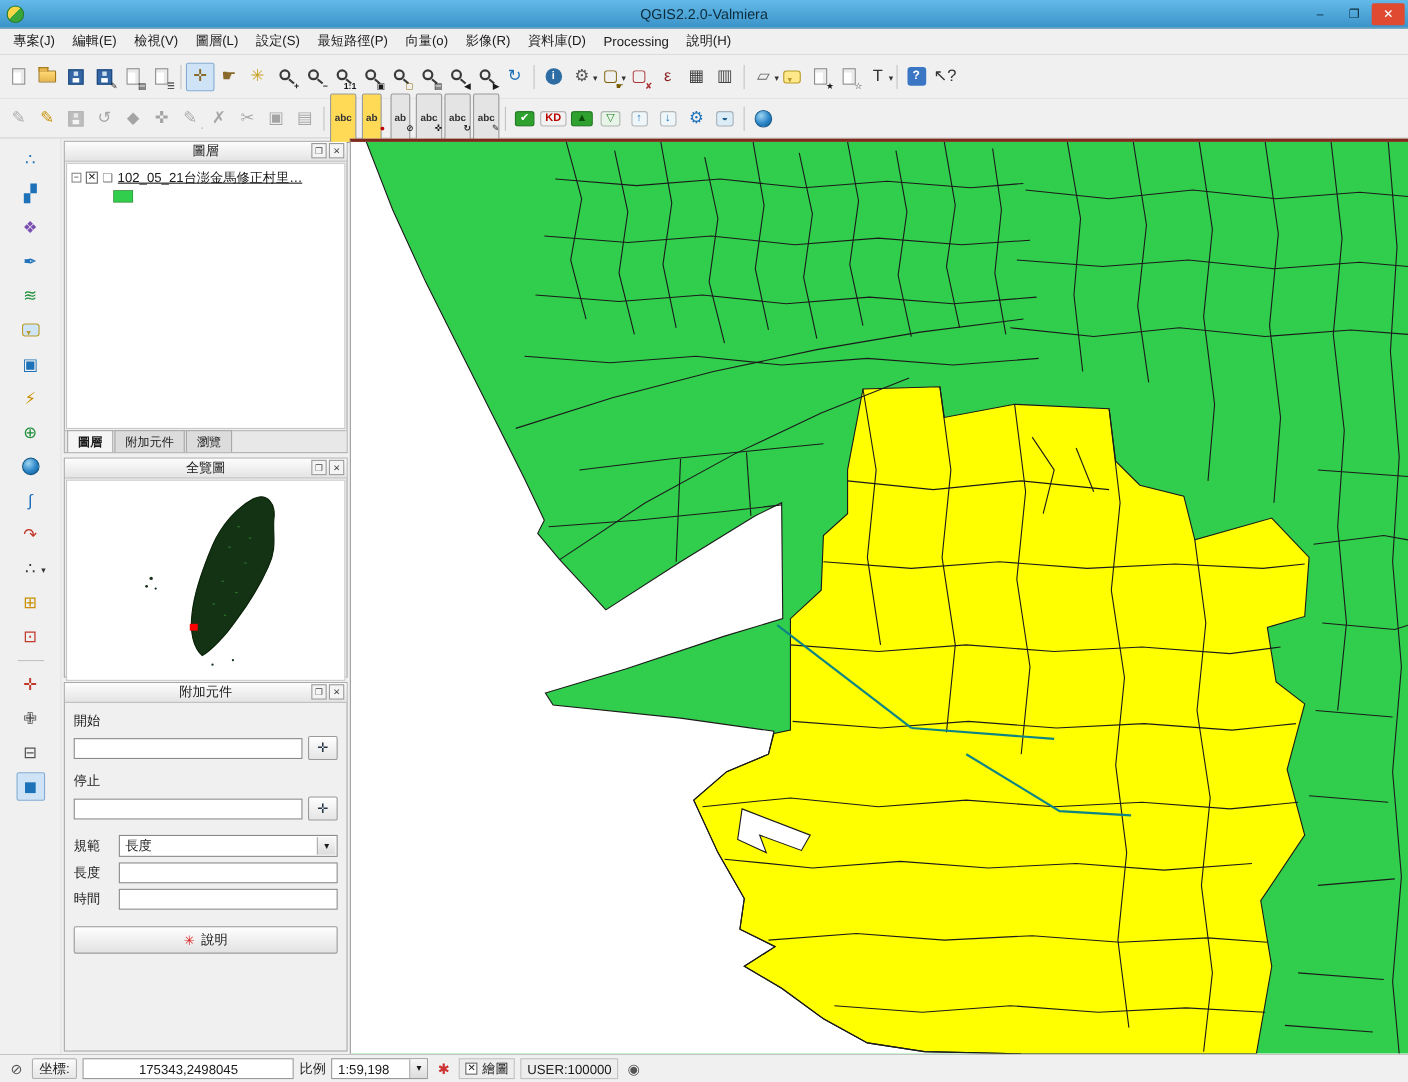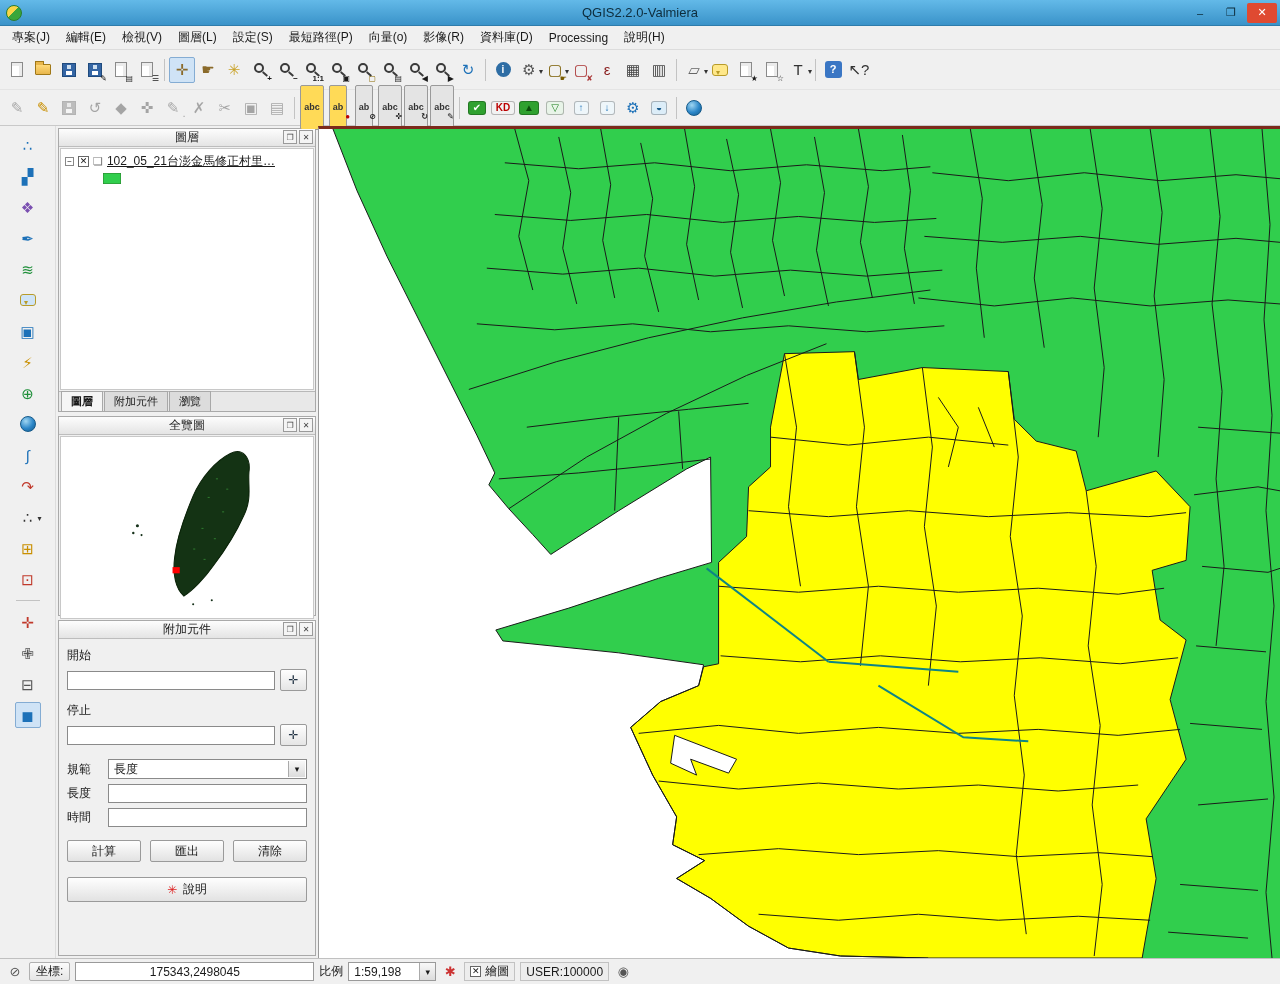--- a/index.html
+++ b/index.html
@@ -97,21 +97,21 @@
   
   .map{flex:1;position:relative;background:#fff;border-top:3px solid #7c2a1b;border-left:1px solid #9a9a9a;overflow:hidden}
   .map svg{display:block;width:100%;height:100%}
   
   .statusbar{height:26px;display:flex;align-items:center;gap:5px;padding:0 6px;background:#f0f0f0;border-top:1px solid #c0c0c0}
   .sb-msg{flex:1;white-space:nowrap;overflow:hidden;text-overflow:ellipsis}
   .sb-icon{width:18px;height:18px;display:flex;align-items:center;justify-content:center;font-size:13px;color:#555;flex:none}
   .sb-btn{height:19px;border:1px solid #b0b0b0;border-radius:2px;background:linear-gradient(#fbfbfb,#e6e6e6);
           display:flex;align-items:center;padding:0 6px;flex:none}
   .sb-box{height:19px;border:1px solid #9a9a9a;background:#fff;display:flex;align-items:center;justify-content:center;flex:none}
-  .sb-coord{width:239px}
+  .sb-coord{width:192px}
   .sb-combo{width:88px;position:relative;justify-content:flex-start;padding-left:5px}
   .sb-combo::after{content:"▾";position:absolute;right:0;top:0;bottom:0;width:15px;font-size:9px;
                    background:linear-gradient(#f8f8f8,#dcdcdc);border-left:1px solid #aaa;display:flex;align-items:center;justify-content:center}
   .sb-panel{height:19px;border:1px solid #c2c2c2;display:flex;align-items:center;gap:4px;padding:0 5px;flex:none;background:#ededed}
   .sb-cbx{width:11px;height:11px;border:1px solid #666;background:#fff;font-size:9px;line-height:9px;text-align:center;font-weight:bold}
 </style>
 </head>
 <body>
 
 <div class="titlebar">
@@ -557,25 +557,20 @@
             <span>長度</span>
           </div>
         </div>
         <div class="sp-row">
           <span class="lbl">長度</span>
           <input class="sp-input" value="" style="">
         </div>
         <div class="sp-row">
           <span class="lbl">時間</span>
           <input class="sp-input" value="" style="">
-        </div>
-        <div class="btnrow">
-          <div class="pbtn">計算</div>
-          <div class="pbtn">匯出</div>
-          <div class="pbtn">清除</div>
         </div>
         <div class="help-btn">
           <span class="help-icon">✳</span>
           <span>說明</span>
         </div>
       </div>
     </div>
   </div>
 
   <div class="map">

